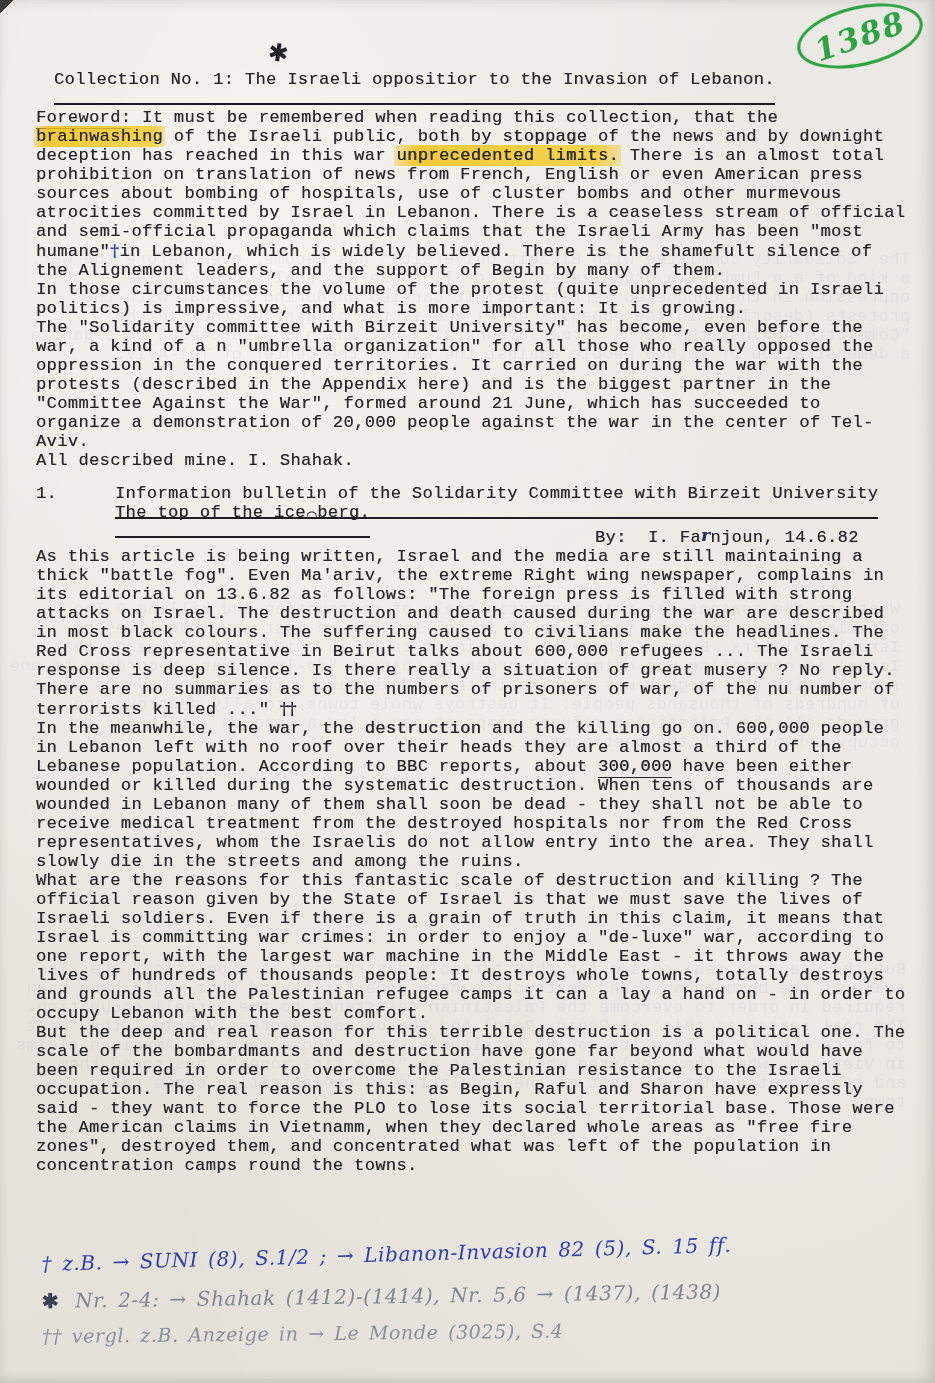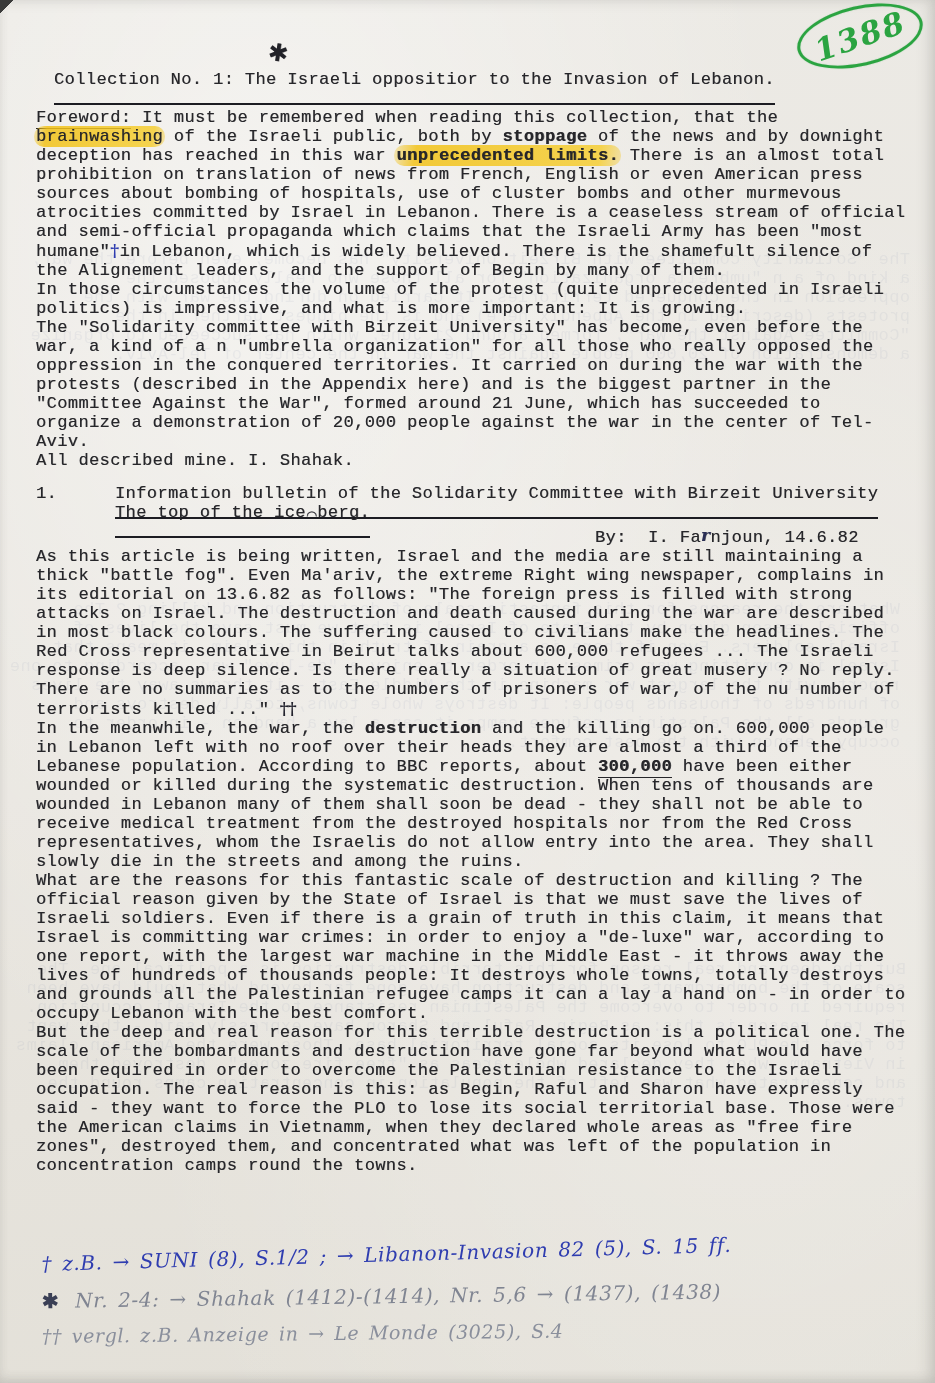--- a/index.html
+++ b/index.html
@@ -31,24 +31,24 @@
   .u-thin{border-bottom:1.6px solid #26262a;padding-bottom:0.5px;}
   .title-star{
     position:absolute;left:214px;top:-26px;
     font-size:24px;color:#222228;font-family:"DejaVu Sans",sans-serif;
     transform:rotate(8deg);
   }
   .foreword-block{margin-top:19px;}
   .para{margin:0;}
   .hl{
     background:linear-gradient(100deg, rgba(242,194,24,0.25), rgba(242,194,24,0.85) 10%, rgba(246,204,40,0.8) 90%, rgba(242,194,24,0.3));
-    border-radius:10px;padding:1px 2px;margin:-1px -2px;
+    border-radius:2px;padding:1px 2px;margin:-1px -2px;
     box-decoration-break:clone;-webkit-box-decoration-break:clone;
   }
-  .overstrike{font-weight:bold;text-shadow:0.6px 0.2px 0.6px rgba(25,25,30,0.65);}
+  .overstrike{font-weight:normal;text-shadow:0.6px 0.2px 0.6px rgba(25,25,30,0.65);}
   .hand-blue-inline{
     color:#2f3db0;font-family:"DejaVu Serif",serif;font-weight:bold;
     text-shadow:none;
   }
   .hand-dark-inline{
     color:#23232e;font-family:"DejaVu Serif",serif;font-weight:bold;
     letter-spacing:-1px;text-shadow:none;
   }
   
   .section1-heading{margin-top:14px;display:flex;}

